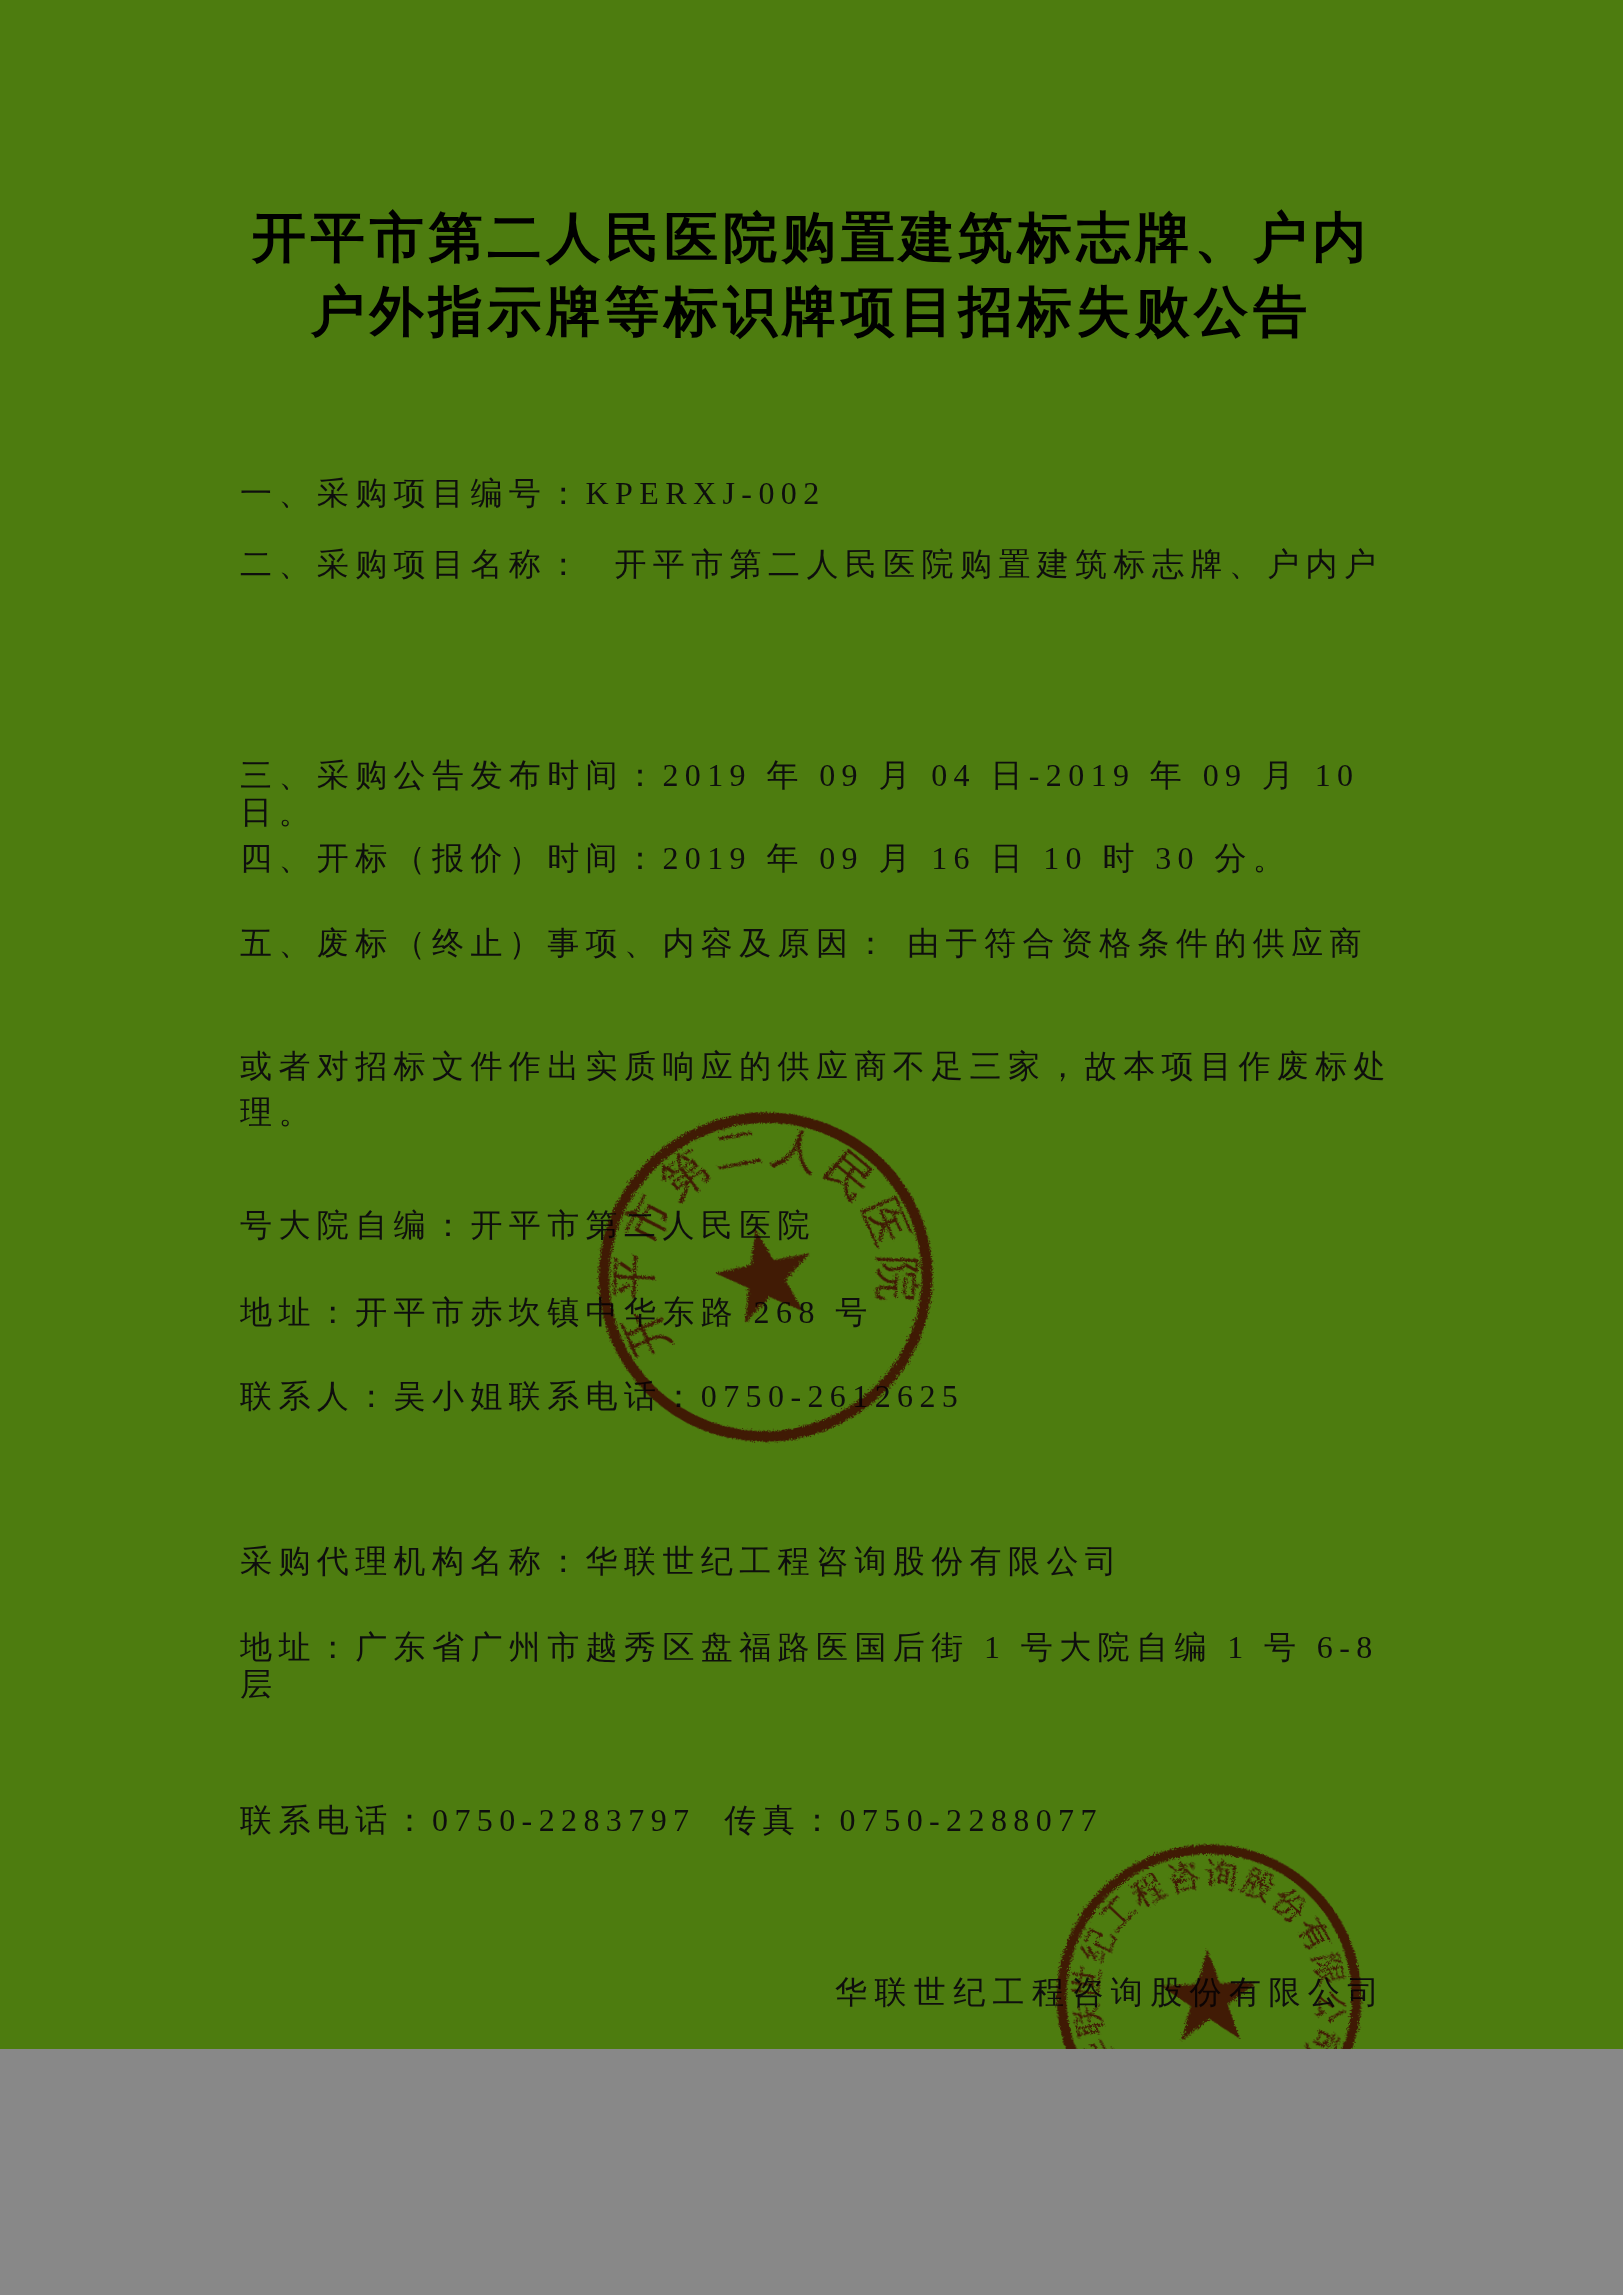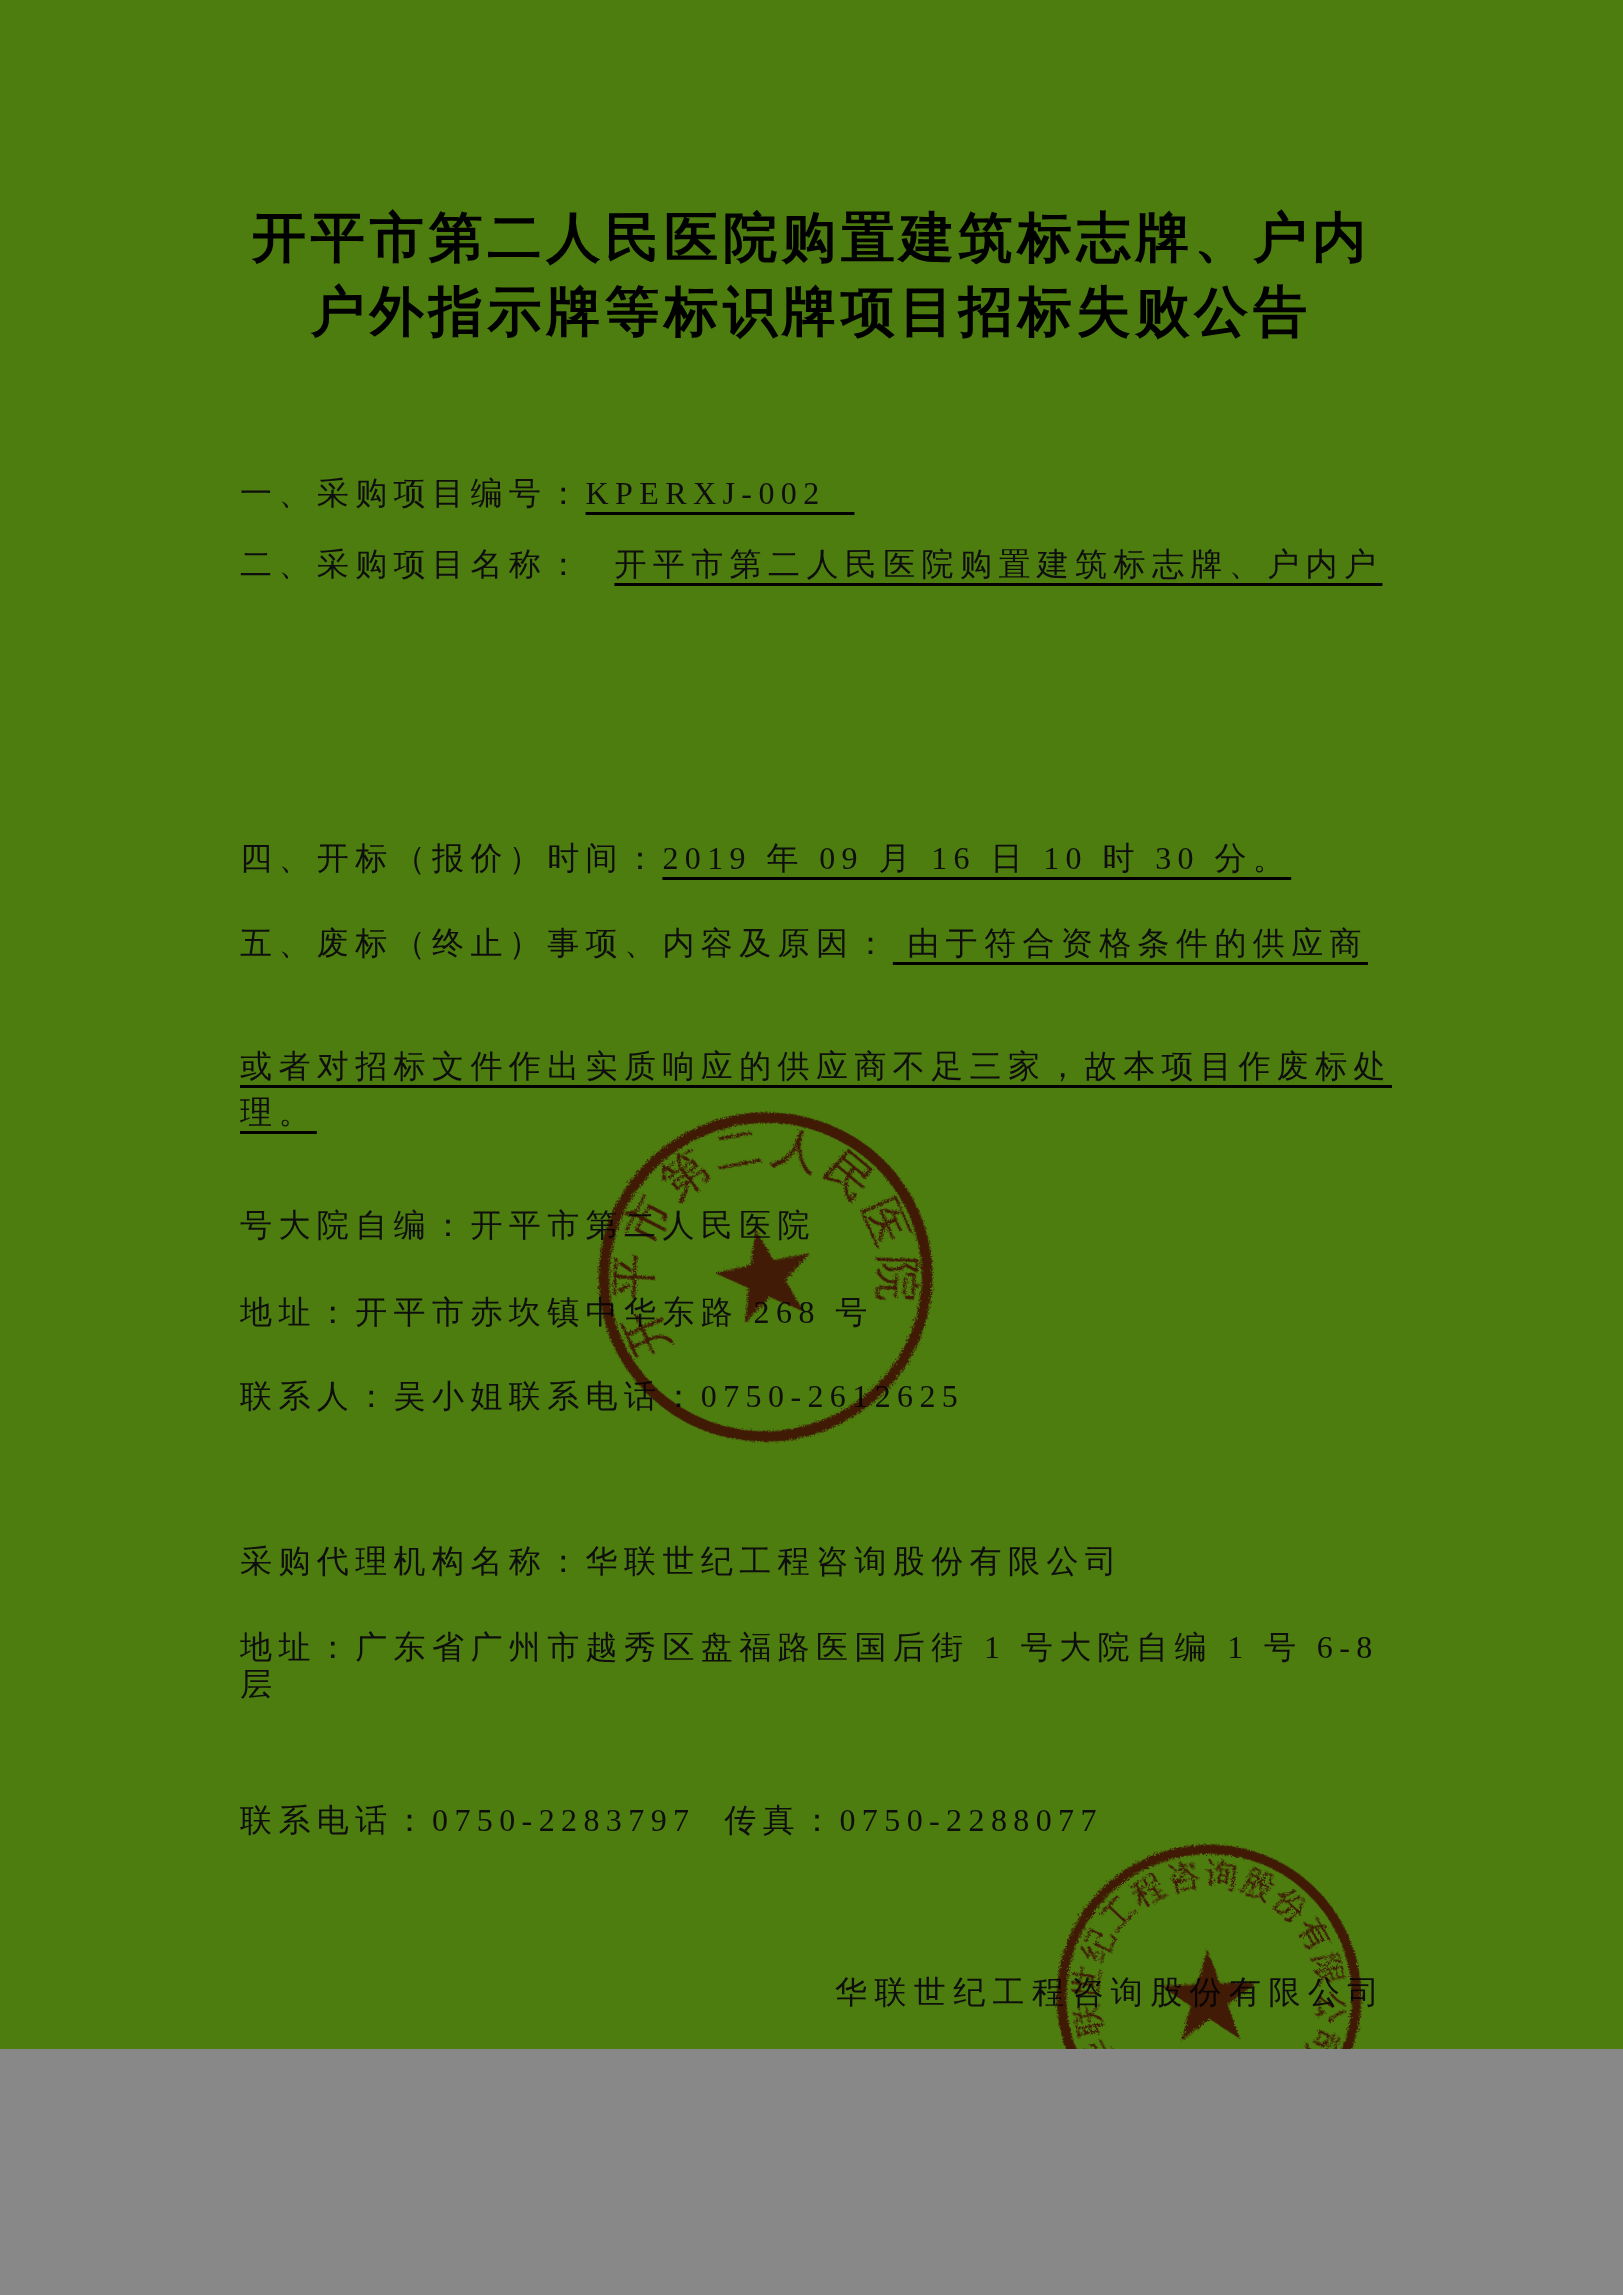--- a/index.html
+++ b/index.html
@@ -28,21 +28,20 @@
     position: absolute;
     left: 240px;
     width: 1188px;
     font-size: 32px;
     line-height: 1.15;
     letter-spacing: 6.4px;
     white-space: pre-wrap;
     color: #0e0e0e;
   }
   .u {
-    text-decoration: underline;
     text-decoration-color: #000;
     text-decoration-thickness: 2.9px;
     text-underline-offset: 7.9px;
   }
   .sig { left: 835px; width: 687px; letter-spacing: 7.4px; }
   .dateline { left: 956px; width: 589px; letter-spacing: 3.9px; }
   .seal {
     position: absolute;
     mix-blend-mode: multiply;
     opacity: 0.92;
@@ -59,20 +58,21 @@
   <div class="title">
     <div>开平市第二人民医院购置建筑标志牌、户内</div>
     <div>户外指示牌等标识牌项目招标失败公告</div>
   </div>
 
   <div class="line" style="top:475px"><span>一、采购项目编号：</span><span class="u">KPERXJ-002  </span></div>
 
   <div class="line" style="top:546px"><span>二、采购项目名称：</span><span>  </span><span class="u">开平市第二人民医院购置建筑标志牌、户内户</span></div>
 
 
+  <div class="line" style="top:757px"><span>三、采购公告发布时间：</span><span class="u">2019 年 09 月 04 日-2019 年 09 月 10 日。</span></div>
 
   <div class="line" style="top:840px"><span>四、开标（报价）时间：</span><span class="u">2019 年 09 月 16 日 10 时 30 分。</span></div>
 
   <div class="line" style="top:925px"><span>五、废标（终止）事项、内容及原因：</span><span class="u"> 由于符合资格条件的供应商</span></div>
 
   <div class="line" style="top:1048px"><span class="u">或者对招标文件作出实质响应的供应商不足三家，故本项目作废标处</span></div>
 
   <div class="line" style="top:1094px"><span class="u">理。</span></div>
 
   <div class="line" style="top:1207px">号大院自编：开平市第二人民医院</div>

